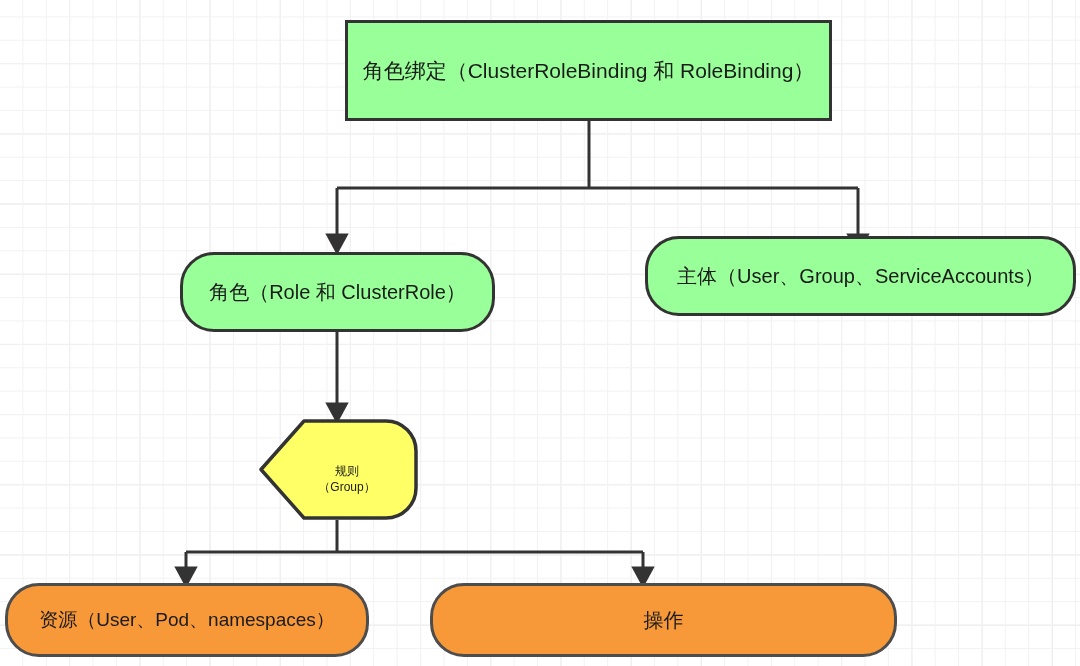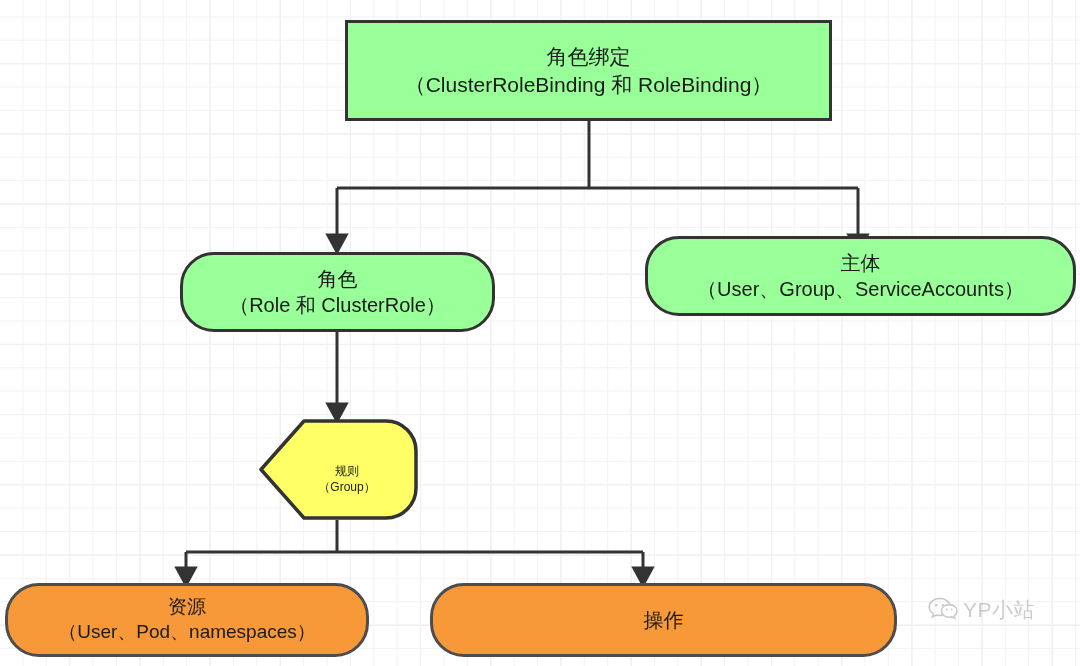--- a/index.html
+++ b/index.html
@@ -31,21 +31,21 @@
     left: 0;
     top: 0;
     width: 1080px;
     height: 666px;
     pointer-events: none;
   }
   .node {
     position: absolute;
     box-sizing: border-box;
     display: flex;
-    flex-direction: column;
+    flex-direction: row;
     align-items: center;
     justify-content: center;
     text-align: center;
     color: #1b1b1b;
     line-height: 1.3;
   }
   .node .ln1 { display: block; }
   .node .ln2 { display: block; }
 
   .rect-node {
@@ -186,29 +186,14 @@
 
   <div class="node orange-node" id="node-resource">
     <span class="ln1">资源</span>
     <span class="ln2">（User、Pod、namespaces）</span>
   </div>
 
   <div class="node orange-node" id="node-verbs">
     <span class="ln1">操作</span>
   </div>
 
-  <div id="watermark">
-    <svg width="30" height="28" viewBox="0 0 30 28" xmlns="http://www.w3.org/2000/svg">
-      <path d="M11.8,2.4 C5.9,2.4 1.2,6.2 1.2,10.9 C1.2,13.6 2.8,16.0 5.3,17.6
-               L4.3,21.0 L8.2,19.0 C9.3,19.3 10.5,19.5 11.8,19.5
-               C17.6,19.5 22.3,15.7 22.3,10.9 C22.3,6.2 17.6,2.4 11.8,2.4 Z" fill="none" stroke="#555555" stroke-width="1.6"></path>
-      <circle cx="8.3" cy="9.3" r="1.3" fill="#555555"></circle>
-      <circle cx="15.0" cy="9.3" r="1.3" fill="#555555"></circle>
-      <path d="M21.2,8.6 C25.9,8.6 29.0,11.6 29.0,14.9 C29.0,16.9 27.9,18.6 26.1,19.8
-               L26.8,22.3 L23.9,20.9 C23.1,21.1 22.2,21.2 21.2,21.2
-               C16.6,21.2 13.4,18.2 13.4,14.9 C13.4,11.6 16.6,8.6 21.2,8.6 Z" fill="#ffffff" stroke="#555555" stroke-width="1.6"></path>
-      <circle cx="18.8" cy="13.6" r="1.0" fill="#555555"></circle>
-      <circle cx="23.6" cy="13.6" r="1.0" fill="#555555"></circle>
-    </svg>
-    <span class="wm-text">YP小站</span>
-  </div>
 
 </div>
 
 </body></html>

